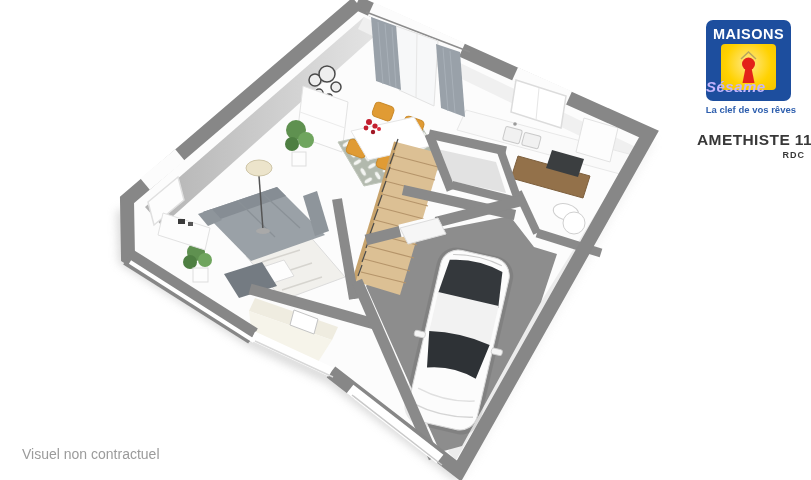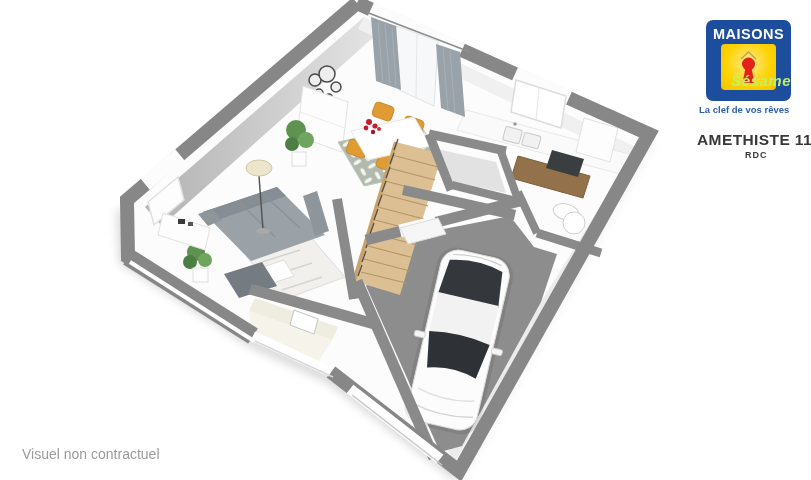--- a/index.html
+++ b/index.html
@@ -5,27 +5,27 @@
   html,body{margin:0;padding:0;background:#fff;}
   body{width:811px;height:480px;overflow:hidden;font-family:"Liberation Sans",sans-serif;position:relative;}
   .page{position:absolute;inset:0;width:792px;height:480px;background:#fff;}
   svg.plan{position:absolute;left:0;top:0;}
   
   .logo{position:absolute;left:706px;top:20px;width:85px;height:81px;background:#1d4e9e;border-radius:7px;}
   .logo .maisons{position:absolute;left:0;top:6px;width:85px;text-align:center;color:#fff;
       font-size:14.5px;font-weight:bold;letter-spacing:.5px;}
   .logo .ybox{position:absolute;left:15px;top:24px;width:55px;height:46px;border-radius:4px;
       background:radial-gradient(circle at 50% 42%,#ffe98c 0%,#ffd200 60%,#f2c300 100%);}
-  .logo .sesame{position:absolute;left:0;bottom:12px;width:85px;text-align:right;color:#bef264;
+  .logo .sesame{position:absolute;left:0;bottom:6px;width:85px;text-align:left;color:#c4b5fd;
       font-size:15px;font-weight:bold;font-style:italic;letter-spacing:.5px;}
-  .tagline{position:absolute;left:699px;top:104px;width:97px;text-align:left;color:#2e5fae;
+  .tagline{position:absolute;left:699px;top:104px;width:97px;text-align:right;color:#2e5fae;
       font-size:9.5px;font-weight:bold;}
   .plan-title{position:absolute;left:697px;top:131px;white-space:nowrap;color:#383838;
       font-size:15.5px;font-weight:800;letter-spacing:.4px;}
-  .plan-floor{position:absolute;left:745px;top:150px;width:60px;text-align:left;color:#383838;
+  .plan-floor{position:absolute;left:745px;top:150px;width:60px;text-align:right;color:#383838;
       font-size:9px;font-weight:bold;letter-spacing:1px;}
   .disclaimer{position:absolute;left:22px;top:446px;color:#9b9b9b;font-size:14px;}
 </style>
 </head>
 <body>
 
 <div class="page">
 
 <svg class="plan" width="811" height="480" viewBox="0 0 811 480">
   <defs>

